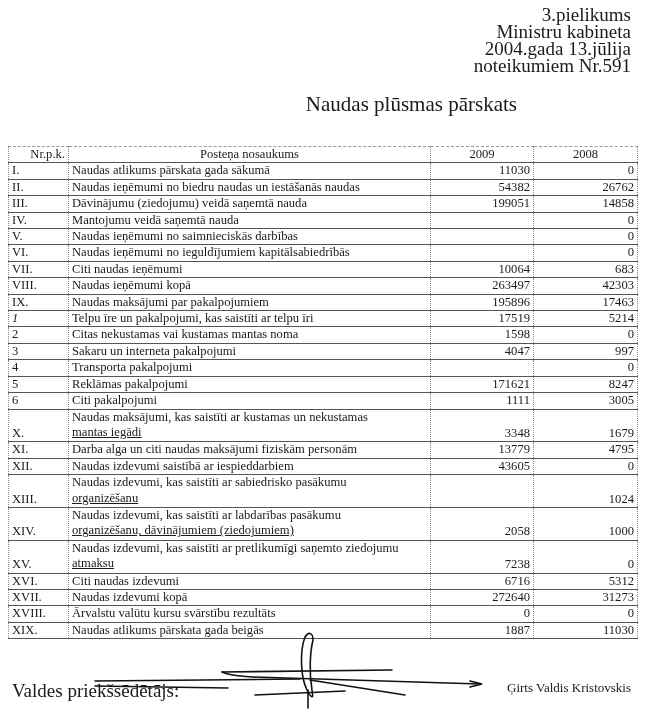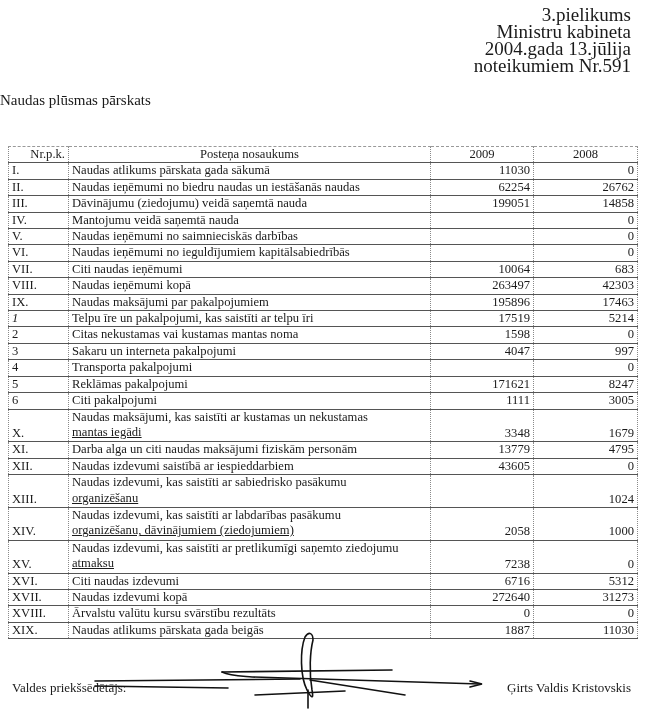--- a/index.html
+++ b/index.html
@@ -7,21 +7,21 @@
     width: 645px; height: 715px; position: relative; overflow: hidden;
     font-family: "Liberation Serif", "DejaVu Serif", serif;
     color: #1a1a1a;
   }
   .annex {
     position: absolute; right: 14px; top: 6px;
     text-align: right; font-size: 19px; line-height: 17px;
   }
   .title {
     position: absolute; left: 0; width: 517px; top: 92px;
-    text-align: left; font-size: 15px;
+    text-align: right; font-size: 21px;
   }
   table.report {
     position: absolute; left: 8px; top: 146px;
     width: 629px; border-collapse: collapse;
     font-size: 12.6px; table-layout: fixed;
   }
   table.report td, table.report th {
     border-top: 1px solid #555;
     border-bottom: 1px solid #555;
     border-left: 1px dotted #8a8a8a;
@@ -39,21 +39,21 @@
   col.c-nr { width: 60px; }
   col.c-name { width: 362px; }
   col.c-y1 { width: 103px; }
   col.c-y2 { width: 104px; }
   th.h-nr { text-align: right; }
   th.h-name { text-align: center; }
   th.h-y { text-align: center; }
   td.num { text-align: right; }
   td.nr-italic { font-style: italic; }
   .footer-left {
-    position: absolute; left: 12px; top: 680px; font-size: 13px;
+    position: absolute; left: 12px; top: 680px; font-size: 19px;
   }
   .footer-right {
     position: absolute; right: 14px; top: 680px; font-size: 13px;
   }
   .signature {
     position: absolute; left: 0; top: 0; width: 645px; height: 715px;
     pointer-events: none;
   }
 </style>
 </head>
@@ -86,21 +86,21 @@
   <tbody>
     <tr>
       <td>I.</td>
       <td>Naudas atlikums pārskata gada sākumā</td>
       <td class="num">11030</td>
       <td class="num">0</td>
     </tr>
     <tr>
       <td>II.</td>
       <td>Naudas ieņēmumi no biedru naudas un iestāšanās naudas</td>
-      <td class="num">62254</td>
+      <td class="num">54382</td>
       <td class="num">26762</td>
     </tr>
     <tr>
       <td>III.</td>
       <td>Dāvinājumu (ziedojumu) veidā saņemtā nauda</td>
       <td class="num">199051</td>
       <td class="num">14858</td>
     </tr>
     <tr>
       <td>IV.</td>

